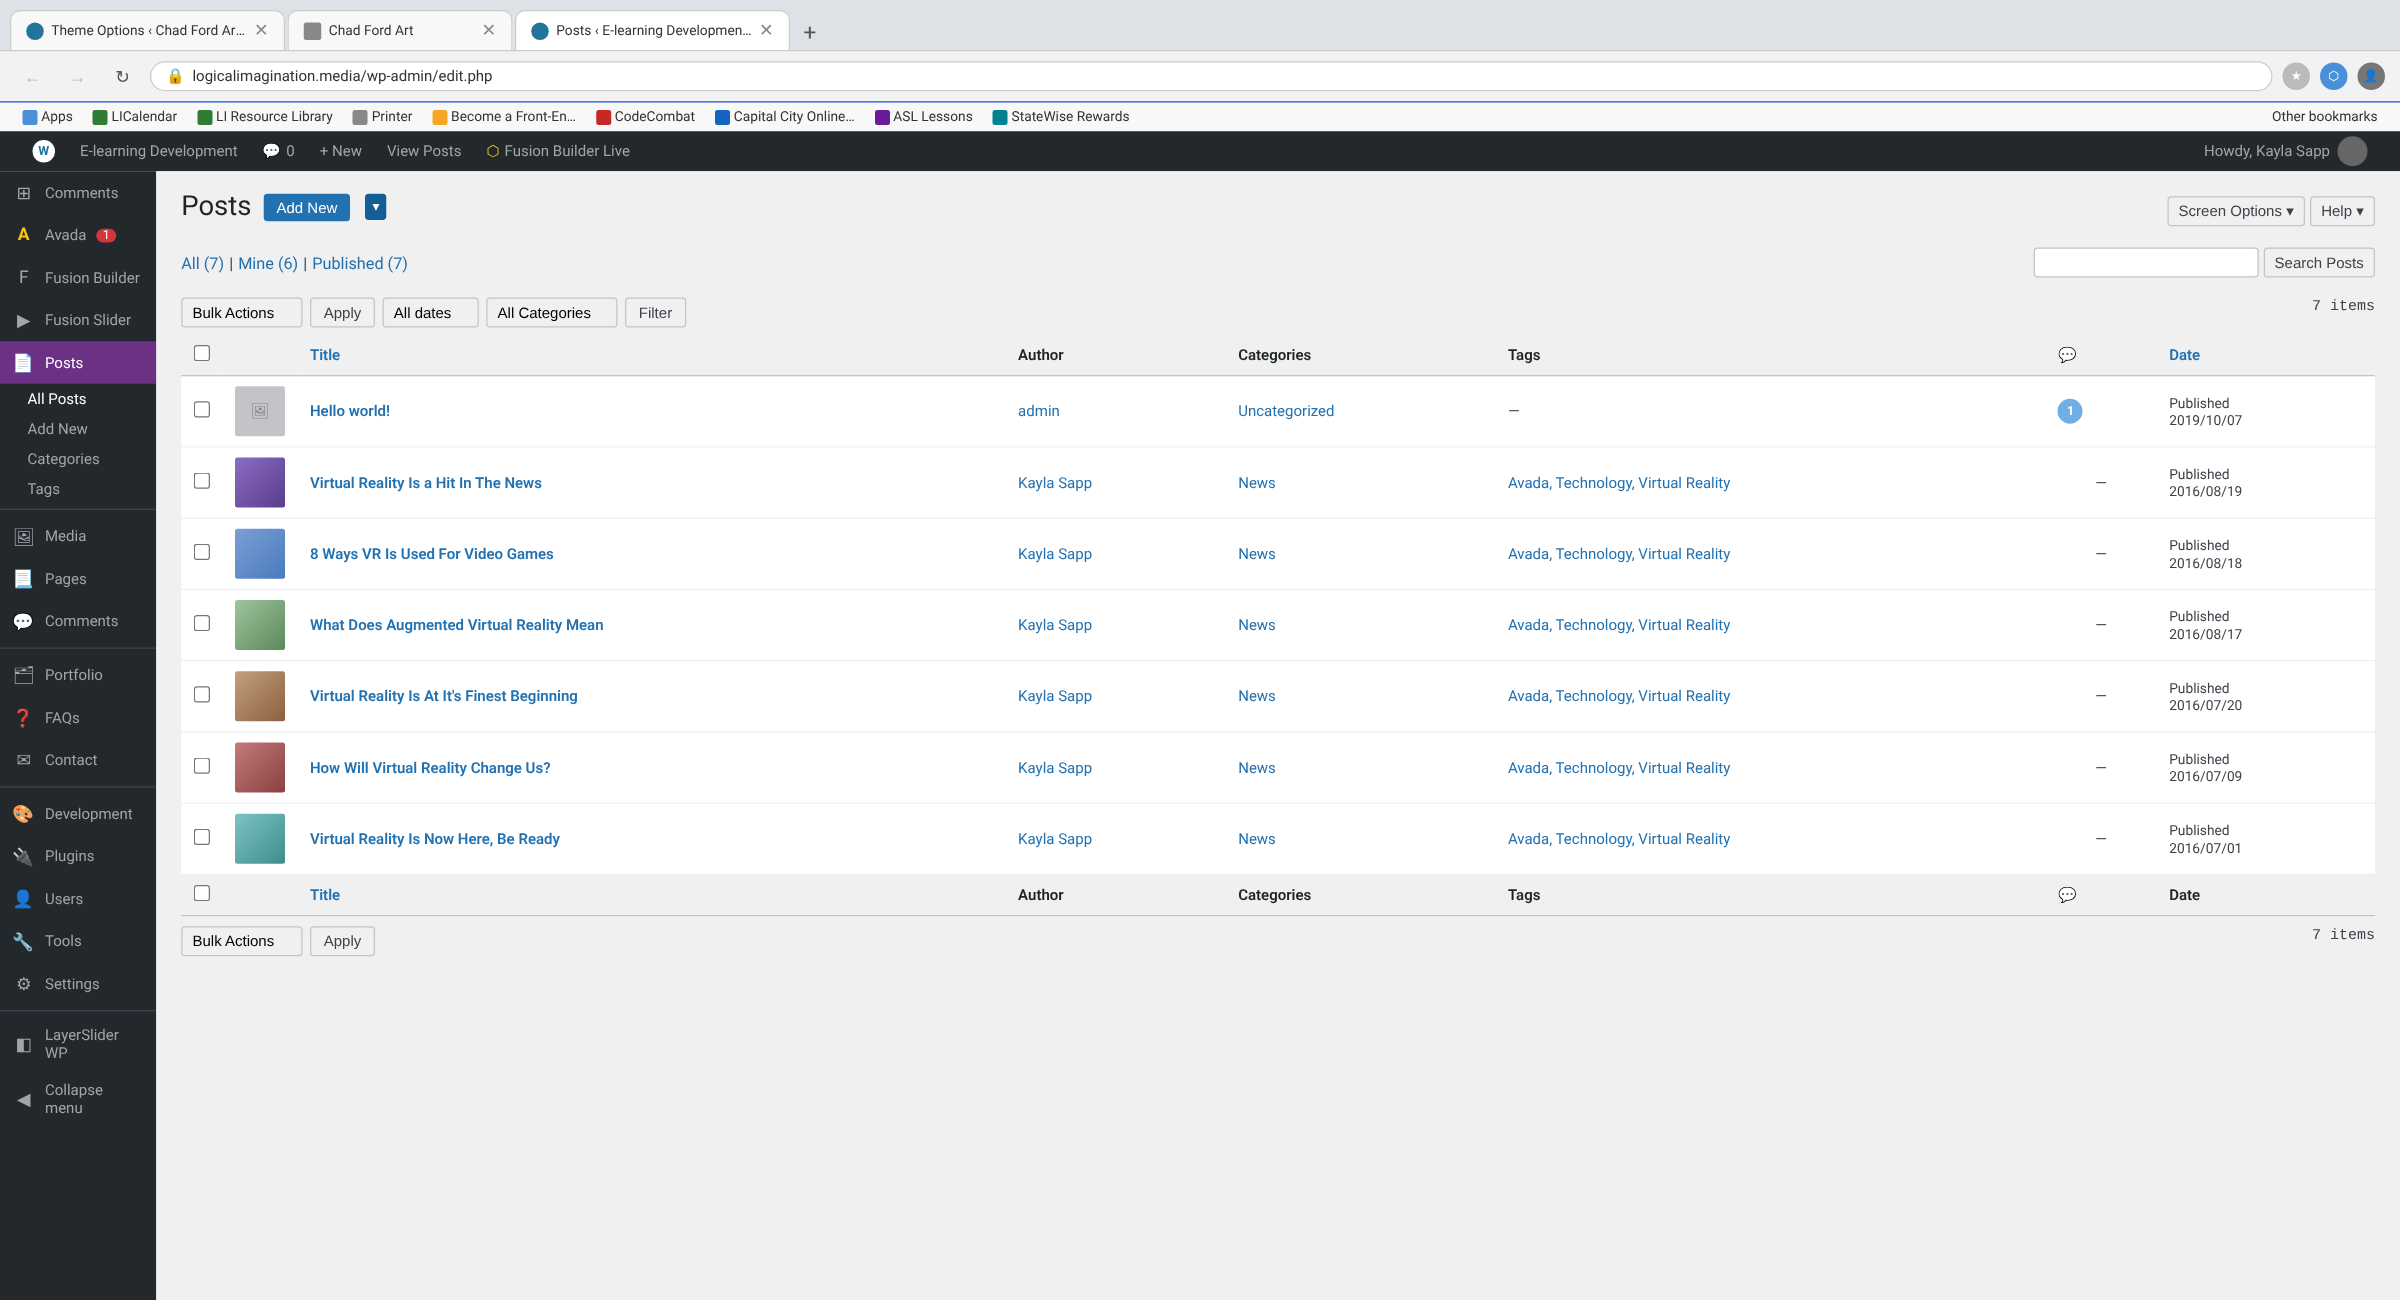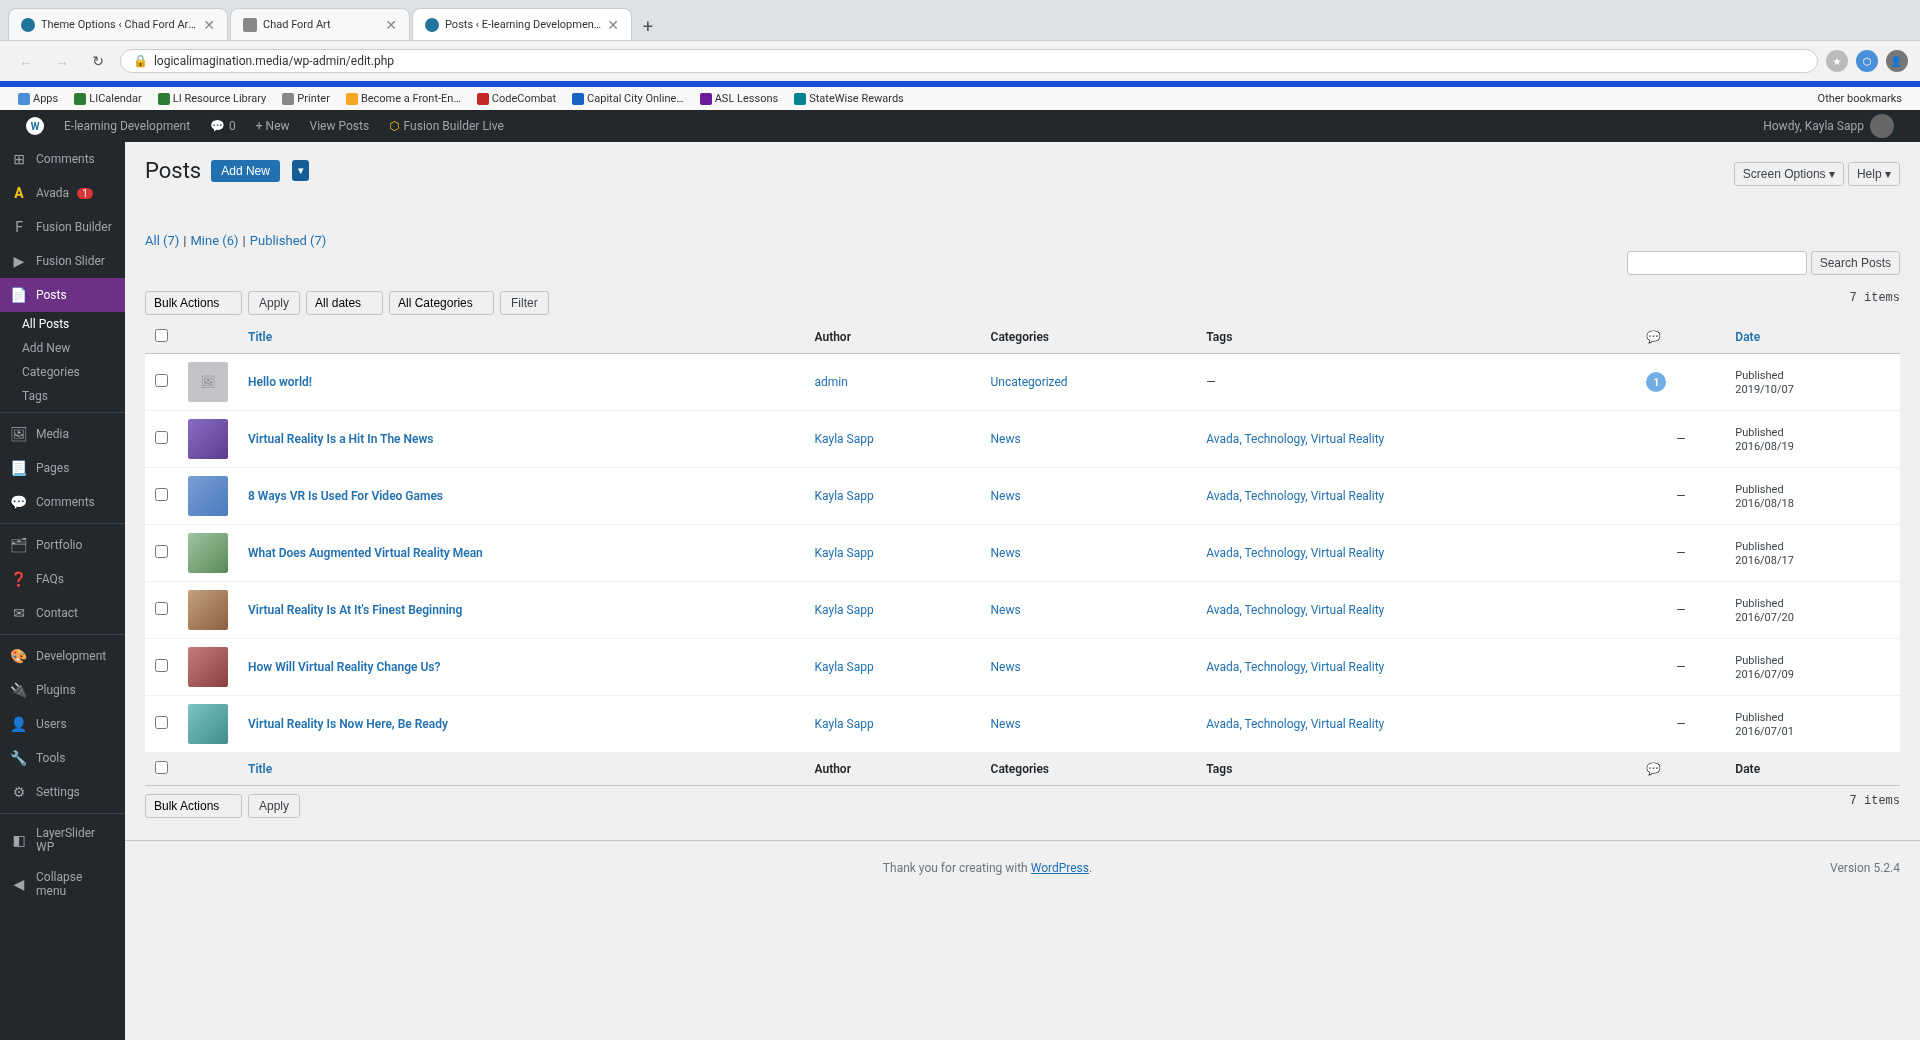--- a/index.html
+++ b/index.html
@@ -17,21 +17,21 @@
     .browser-tab .tab-close { font-size: 14px; color: #888; cursor: pointer; flex-shrink: 0; }
     .tab-new-btn { width: 28px; height: 28px; border-radius: 50%; display: flex; align-items: center; justify-content: center; font-size: 18px; color: #555; cursor: pointer; }
     .browser-toolbar { display: flex; align-items: center; gap: 8px; padding: 6px 12px; background: #f2f2f2; border-top: 1px solid #ccc; }
     .nav-btn { width: 28px; height: 28px; border-radius: 50%; display: flex; align-items: center; justify-content: center; color: #555; font-size: 14px; cursor: pointer; }
     .nav-btn.disabled { color: #bbb; }
     .address-bar { flex: 1; display: flex; align-items: center; background: #fff; border: 1px solid #ccc; border-radius: 20px; padding: 4px 12px; gap: 6px; font-size: 12px; }
     .address-bar .lock-icon { color: #555; font-size: 12px; }
     .address-bar .url { color: #333; }
     .browser-actions { display: flex; gap: 8px; align-items: center; }
     .browser-action-btn { width: 22px; height: 22px; border-radius: 50%; background: #bbb; display: flex; align-items: center; justify-content: center; font-size: 10px; color: #fff; }
-    .bookmarks-bar { display: flex; gap: 4px; padding: 3px 12px; background: #f8f8f8; border-top: 6px solid #1d4ed8; font-size: 11px; color: #333; overflow: hidden; }
+    .bookmarks-bar { display: flex; gap: 4px; padding: 3px 12px; background: #f8f8f8; border-top: 1px solid #1d4ed8; font-size: 11px; color: #333; overflow: hidden; }
     .bookmark-item { display: flex; align-items: center; gap: 3px; padding: 2px 6px; cursor: pointer; white-space: nowrap; }
     .bookmark-favicon { width: 12px; height: 12px; background: #888; border-radius: 2px; flex-shrink: 0; }
 
     
     .wp-layout { display: flex; flex-direction: column; min-height: calc(1040px - 92px); }
 
     
     .wp-admin-bar { background: #23282d; color: #a0a5aa; display: flex; align-items: center; height: 32px; padding: 0 16px; gap: 0; }
     .wp-admin-bar-item { display: flex; align-items: center; gap: 4px; padding: 0 10px; height: 32px; color: #a0a5aa; font-size: 12px; cursor: pointer; white-space: nowrap; }
     .wp-admin-bar-item .wp-logo { width: 18px; height: 18px; background: #fff; border-radius: 50%; display: flex; align-items: center; justify-content: center; font-size: 10px; color: #21759b; font-weight: bold; }
@@ -63,21 +63,21 @@
     .add-new-btn { background: #2271b1; color: #fff; border: none; padding: 4px 10px; font-size: 12px; cursor: pointer; border-radius: 3px; }
     .add-new-arrow { background: #135e96; color: #fff; border: none; padding: 4px 6px; font-size: 11px; cursor: pointer; border-radius: 3px; margin-left: 2px; }
     .screen-options-btn { background: #f0f0f1; border: 1px solid #c3c4c7; color: #3c434a; padding: 4px 8px; font-size: 12px; cursor: pointer; border-radius: 3px; }
 
     
     .filter-bar { display: flex; align-items: center; gap: 4px; margin-bottom: 6px; font-size: 13px; }
     .filter-link { color: #2271b1; text-decoration: none; cursor: pointer; }
     .filter-sep { color: #3c434a; }
 
     
-    .search-row { display: flex; justify-content: flex-end; margin-bottom: 8px; gap: 4px; margin-top: 48px; }
+    .search-row { display: flex; justify-content: flex-end; margin-bottom: 8px; gap: 4px; }
     .search-input { padding: 4px 8px; border: 1px solid #c3c4c7; border-radius: 3px; font-size: 12px; width: 180px; }
     .search-btn { background: #f0f0f1; border: 1px solid #c3c4c7; color: #3c434a; padding: 4px 8px; font-size: 12px; cursor: pointer; border-radius: 3px; }
 
     
     .action-bar { display: flex; align-items: flex-start; gap: 6px; margin-bottom: 6px; }
     .select-wrapper { position: relative; display: inline-block; }
     .action-select { padding: 4px 20px 4px 8px; border: 1px solid #c3c4c7; border-radius: 3px; font-size: 12px; background: #f0f0f1; cursor: pointer; appearance: none; -webkit-appearance: none; }
     .apply-btn { background: #f0f0f1; border: 1px solid #c3c4c7; color: #3c434a; padding: 4px 10px; font-size: 12px; cursor: pointer; border-radius: 3px; }
     .filter-btn { background: #f0f0f1; border: 1px solid #c3c4c7; color: #3c434a; padding: 4px 10px; font-size: 12px; cursor: pointer; border-radius: 3px; }
     .items-count { margin-left: auto; color: #3c434a; font-size: 12px; font-family: Liberation Mono, monospace; }
@@ -510,20 +510,15 @@
             <select class="action-select">
               <option>Bulk Actions</option>
             </select>
           </div>
           <button class="apply-btn">Apply</button>
           <span class="items-count">7 items</span>
         </div>
 
       </div>
 
-      <div class="wp-footer">
-        <span>Thank you for creating with</span>
-        <a href="#">WordPress</a>.
-        <span style="float:right;">Version 5.2.4</span>
-      </div>
     </div>
   </div>
 </div>
 
 </body></html>

